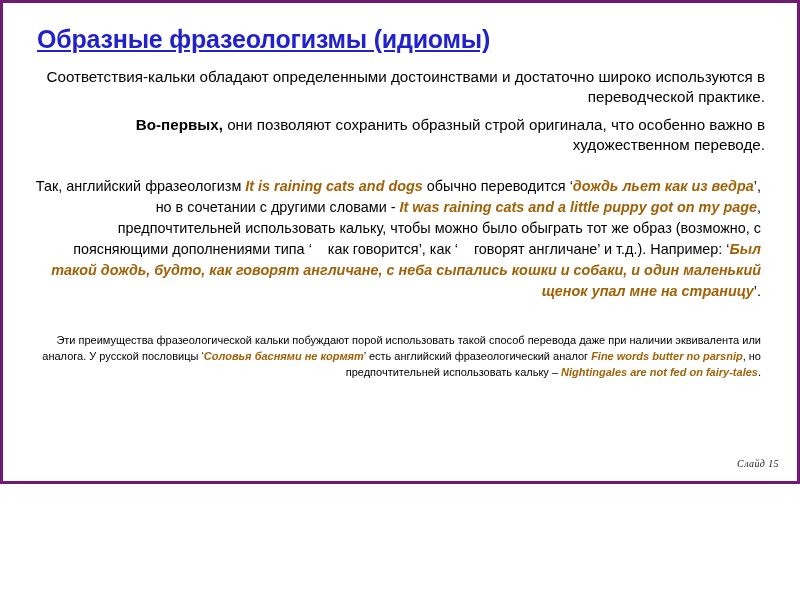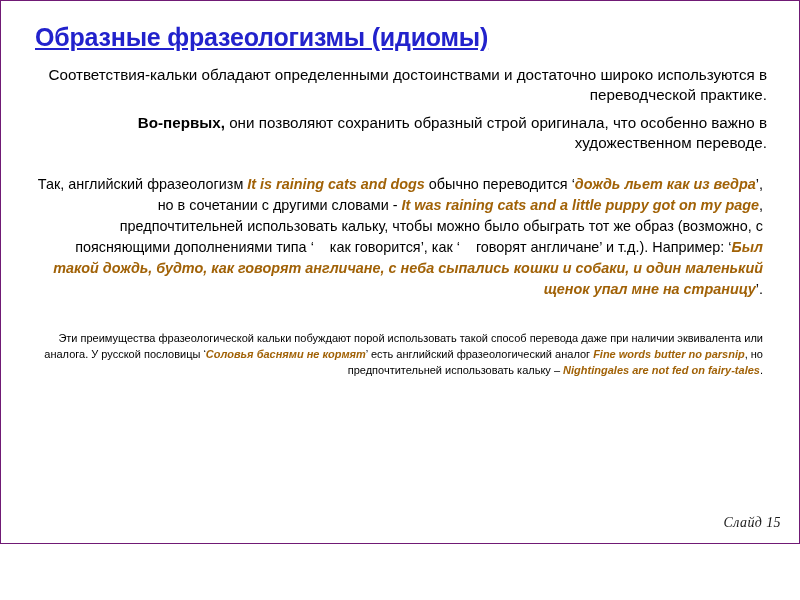--- a/index.html
+++ b/index.html
@@ -10,23 +10,23 @@
   body {
     width: 800px;
     height: 600px;
     font-family: "Liberation Sans", sans-serif;
     overflow: hidden;
   }
   #slide {
     position: relative;
     box-sizing: border-box;
     width: 800px;
-    height: 544px;
+    height: 484px;
     background: #ffffff;
-    border: 1px solid #701a75;
+    border: 3px solid #701a75;
     padding: 0;
   }
   #slide-inner {
     box-sizing: border-box;
     width: 100%;
     height: 100%;
     padding: 22px 32px 10px 32px;
   }
   .title {
     color: #2222CC;
@@ -67,21 +67,21 @@
     font-weight: bold;
     font-style: italic;
   }
   .ital {
     padding-left: 16px;
   }
   .footer {
     position: absolute;
     right: 18px;
     bottom: 12px;
-    font-size: 14px;
+    font-size: 10px;
     font-style: italic;
     color: #1a1a1a;
     font-family: "Liberation Serif", serif;
     letter-spacing: 0.4px;
   }
 </style>
 </head>
 <body>
 
 <div id="slide">

